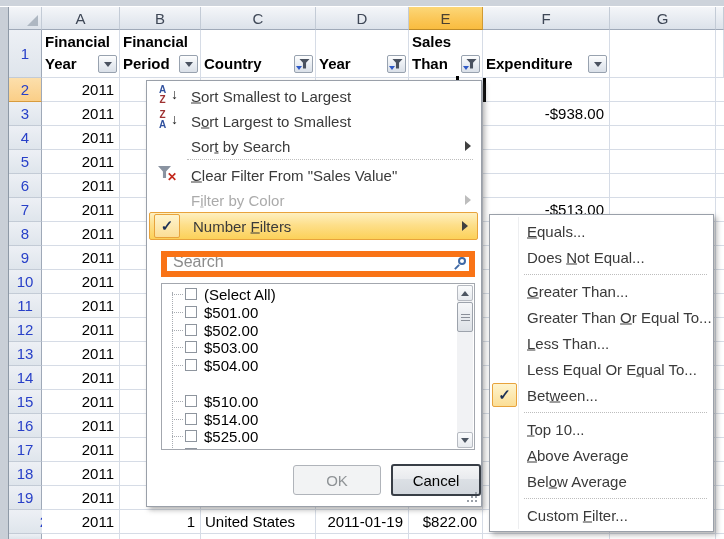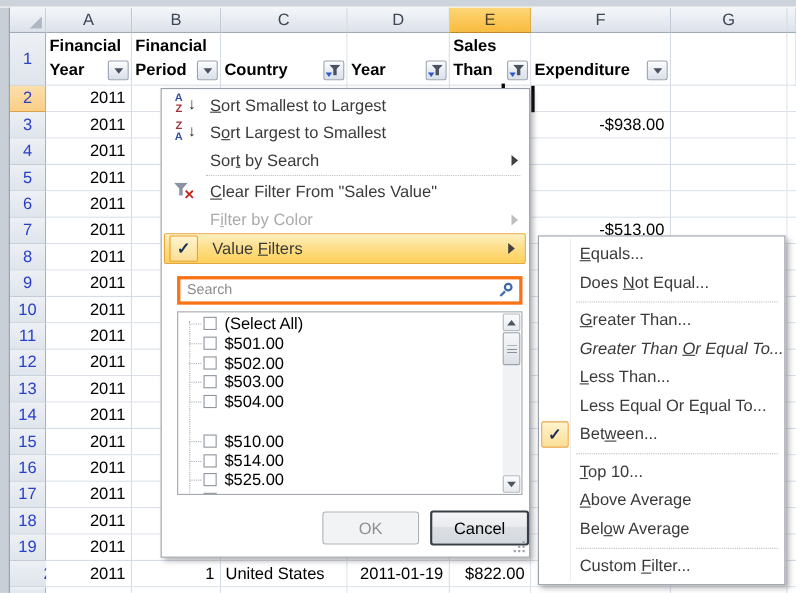--- a/index.html
+++ b/index.html
@@ -45,22 +45,22 @@
   .checkbox-box{border:1px solid #E8A33C;border-radius:2px;background:linear-gradient(#FEF4CE,#FBDE96);
         display:flex;align-items:center;justify-content:center;color:#1B2F55;font-weight:bold;font-size:15px}
   .sort-letters{position:absolute;left:9px;top:2px;width:11px;font-size:10px;line-height:10px;font-weight:bold;text-align:center}
   .lA{color:#31519E}.lZ{color:#9E3131}
   .sort-arrow{position:absolute;left:23px;top:2px;font-size:14px;line-height:19px;color:#222}
   .cf-funnel{position:absolute;left:10px;top:4px;width:13px;height:12px;background:#8A93A1;
         clip-path:polygon(0 0,100% 0,62% 45%,62% 100%,38% 100%,38% 45%)}
   .cf-x{position:absolute;left:19px;top:9px;color:#C3281C;font-weight:bold;font-size:12px;line-height:12px}
   
   #search-box{left:14px;top:170px;width:314px;height:26px}
-  #search-input{position:absolute;inset:0;border:3px solid #f97316;font-family:"Liberation Sans",sans-serif;
-        font-size:13px;padding:0 24px 4px 6px;color:#444;outline:none;box-sizing:border-box}
+  #search-input{position:absolute;inset:0;border:6px solid #f97316;font-family:"Liberation Sans",sans-serif;
+        font-size:16px;padding:0 24px 4px 6px;color:#444;outline:none;box-sizing:border-box}
   #search-input::placeholder{color:#8C8C8C}
   .mag{position:absolute;right:7px;top:6px;width:13px;height:13px}
   .mag .lens{position:absolute;left:3px;top:0;width:8px;height:8px;border:2px solid #3F69A6;border-radius:50%;box-sizing:border-box}
   .mag .stem{position:absolute;left:1px;top:7px;width:2px;height:6px;background:#3F69A6;transform:rotate(45deg)}
   #value-list{left:14px;top:202px;width:314px;height:167px;border:1px solid #A3A7AE;background:#fff;overflow:hidden}
   .vcheck{position:absolute;left:23px;width:12px;height:12px;border:1px solid #8E959E;background:#fff}
   .vlabel{position:absolute;left:42px;font-size:15px;color:#000;white-space:nowrap}
   .treev{position:absolute;left:10px;border-left:1px dotted #A8ACB2}
   .treeh{position:absolute;left:10px;width:11px;border-top:1px dotted #A8ACB2}
   
@@ -360,21 +360,21 @@
         <div style="left: 0px; top: 0px; width: 40px; height: 25px; position: absolute; box-sizing: border-box;">
           <div class="cf-funnel" style="position: absolute; box-sizing: border-box;"></div>
           <div class="cf-x" style="position: absolute; box-sizing: border-box;">✕</div>
         </div>
       </div>
       <div class="disabled" style="left: 1px; right: 1px; top: 106px; height: 25px; position: absolute; box-sizing: border-box;">
         <div class="mtext" style="position: absolute; box-sizing: border-box;"><span>F</span><span class="accel">i</span><span>lter by Color</span></div>
         <div class="arrow-r" style="position: absolute; box-sizing: border-box;"></div>
       </div>
       <div class="highlight " style="left: 2px; right: 3px; top: 131px; height: 28px; position: absolute; box-sizing: border-box;">
-        <div class="mtext" style="position: absolute; box-sizing: border-box;"><span>Value </span><span class="accel">F</span><span>ilters</span></div>
+        <div class="mtext" style="position: absolute; box-sizing: border-box;"><span>Number </span><span class="accel">F</span><span>ilters</span></div>
         <div class="arrow-r" style="position: absolute; box-sizing: border-box;"></div>
         <div class="checkbox-box" style="left: 4px; top: 1px; width: 26px; height: 24px; position: absolute; box-sizing: border-box;">✓</div>
       </div>
     </div>
   <div class="abs" id="search-box">
     <input id="search-input" placeholder="Search" style="">
     <span class="mag">
         <span class="lens"></span>
         <span class="stem"></span>
       </span>
@@ -452,21 +452,21 @@
       <div class="mtext" style="position: absolute; box-sizing: border-box;"><span>Does </span><span class="accel">N</span><span>ot Equal...</span></div>
     </div>
     <div style="left: 1px; right: 1px; top: 3px; height: 26px; position: absolute; box-sizing: border-box;">
       <div class="mtext" style="position: absolute; box-sizing: border-box;"><span></span><span class="accel">E</span><span>quals...</span></div>
     </div>
     <div class="msep" style="left: 34px; right: 6px; top: 59px; position: absolute; box-sizing: border-box;"></div>
     <div style="left: 1px; right: 1px; top: 63px; height: 26px; position: absolute; box-sizing: border-box;">
       <div class="mtext" style="position: absolute; box-sizing: border-box;"><span></span><span class="accel">G</span><span>reater Than...</span></div>
     </div>
     <div style="left: 1px; right: 1px; top: 89px; height: 26px; position: absolute; box-sizing: border-box;">
-      <div class="mtext" style="position: absolute; box-sizing: border-box; font-style: italic;"><span>Greater Than </span><span class="accel">O</span><span>r Equal To...</span></div>
+      <div class="mtext" style="position: absolute; box-sizing: border-box;"><span>Greater Than </span><span class="accel">O</span><span>r Equal To...</span></div>
     </div>
     <div style="left: 1px; right: 1px; top: 115px; height: 26px; position: absolute; box-sizing: border-box;">
       <div class="mtext" style="position: absolute; box-sizing: border-box;"><span></span><span class="accel">L</span><span>ess Than...</span></div>
     </div>
     <div style="left: 1px; right: 1px; top: 141px; height: 26px; position: absolute; box-sizing: border-box;">
       <div class="mtext" style="position: absolute; box-sizing: border-box;"><span>Less Equal Or E</span><span class="accel">q</span><span>ual To...</span></div>
     </div>
     <div style="left: 1px; right: 1px; top: 167px; height: 26px; position: absolute; box-sizing: border-box;">
       <div class="mtext" style="position: absolute; box-sizing: border-box;"><span>Bet</span><span class="accel">w</span><span>een...</span></div>
     </div>

